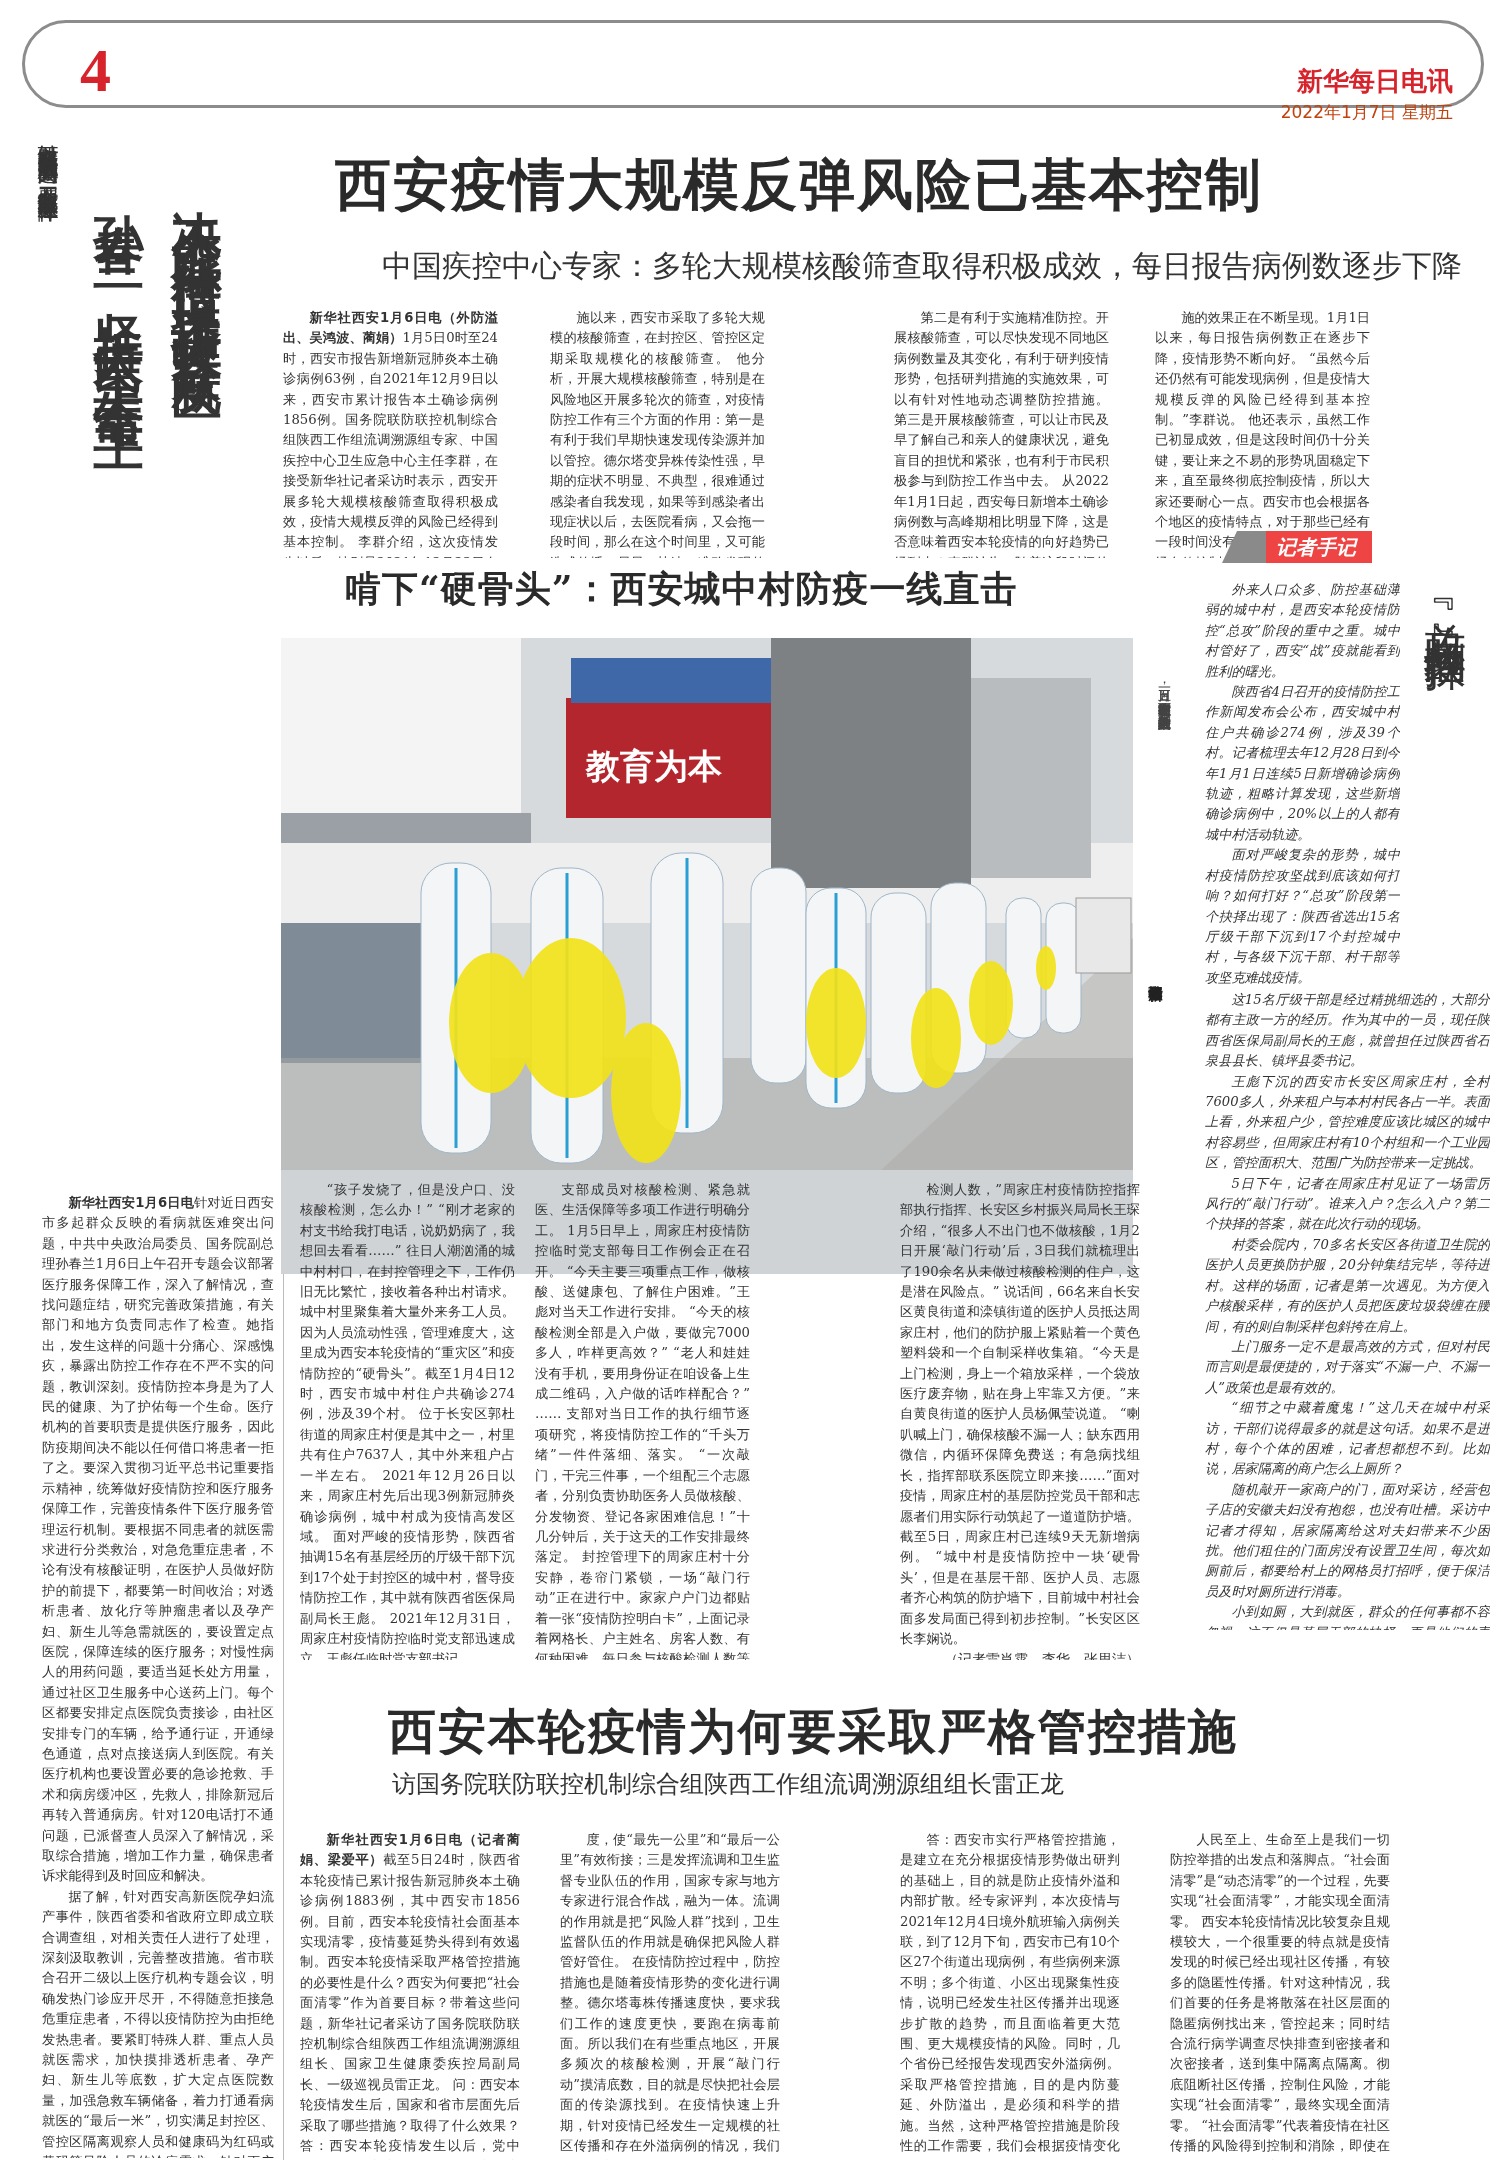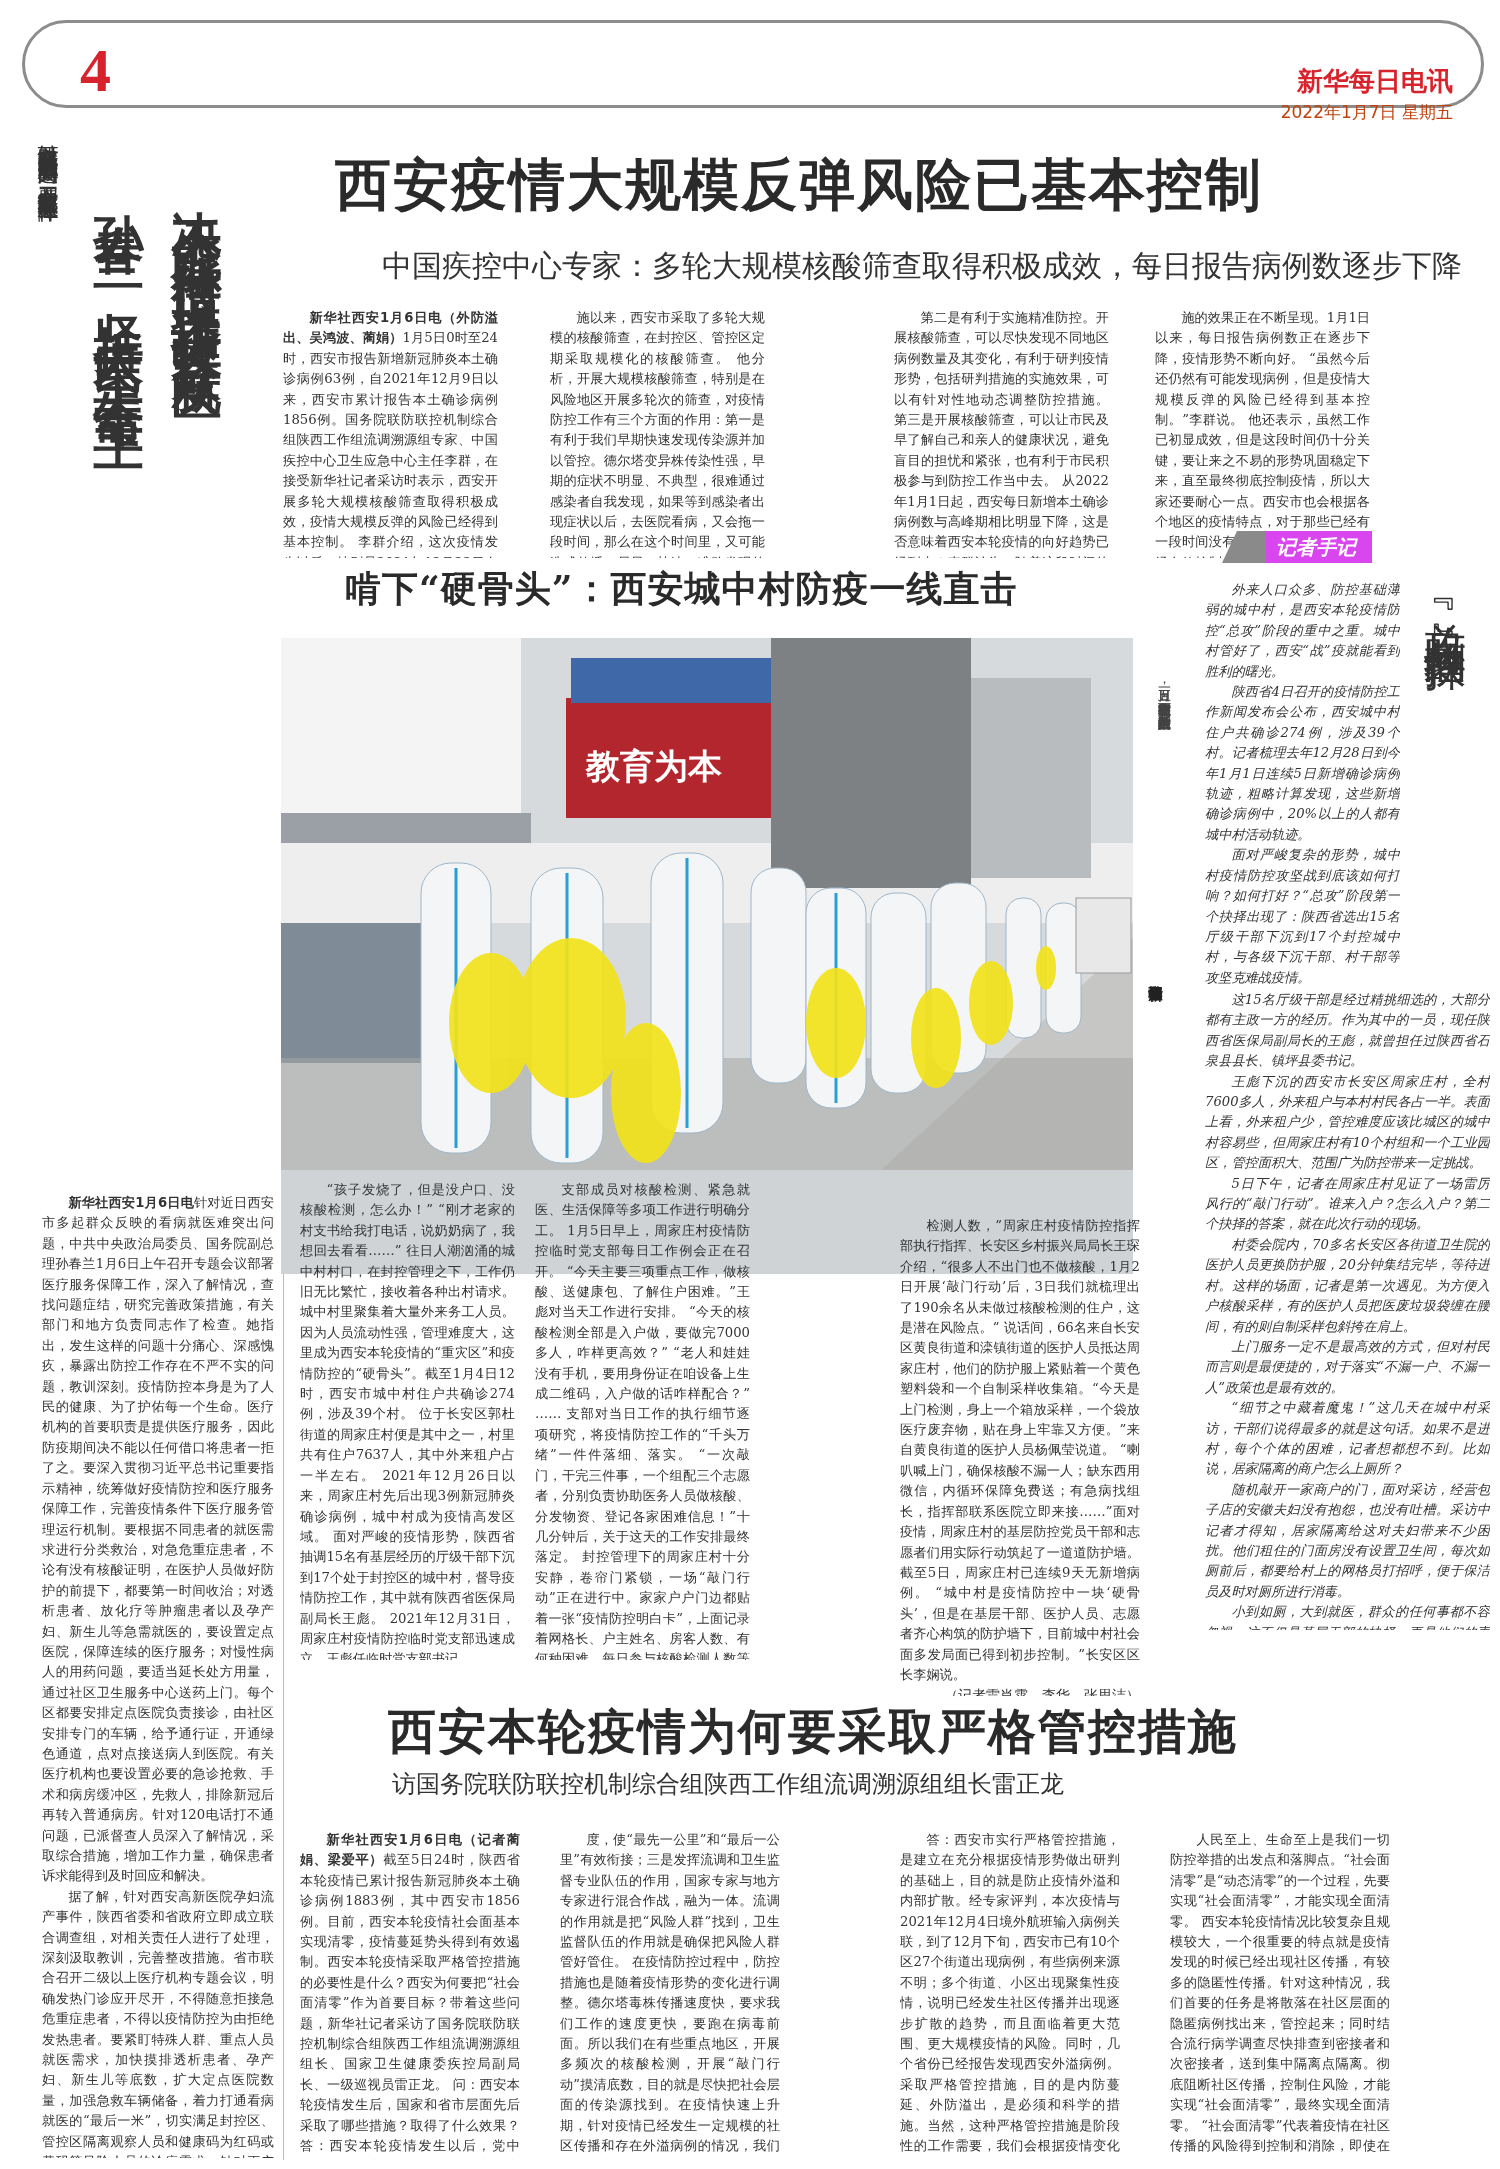--- a/index.html
+++ b/index.html
@@ -30,21 +30,21 @@
   .col .lead { font-family: "DejaVu Sans", sans-serif; font-weight: bold; }
   .col .byline { text-align: right; text-indent: 0; font-family: "DejaVu Sans", sans-serif; font-size: 14px; }
 
   .h2 { left: 345px; top: 565px; font-size: 36px; letter-spacing: 1px; }
   .photo { position: absolute; left: 281px; top: 638px; width: 852px; height: 636px; overflow: hidden; background: #cfd3d6; }
   .photo-caption { right: 326px; top: 680px; font-size: 13px; line-height: 20px; color: #444; left: auto; }
   .photo-credit { right: 335px; top: 970px; font-family: "DejaVu Sans", sans-serif; font-weight: bold; font-size: 14px; color: #222; left: auto;}
 
   .note-tag { position: absolute; left: 1222px; top: 531px; width: 150px; height: 32px; }
   .note-tag .grey { position: absolute; left: 0; top: 0; width: 50px; height: 32px; background: #8a8a8a; clip-path: polygon(30% 0, 100% 0, 100% 100%, 0 100%); }
-  .note-tag .orange { position: absolute; left: 44px; top: 0; width: 106px; height: 32px; background: #d946ef; color: #fff; font-weight: bold; font-style: italic; font-size: 20px; line-height: 32px; padding-left: 10px; }
+  .note-tag .orange { position: absolute; left: 44px; top: 0; width: 106px; height: 32px; background: #ef4444; color: #fff; font-weight: bold; font-style: italic; font-size: 20px; line-height: 32px; padding-left: 10px; }
   .note-title { right: 32px; top: 580px; font-size: 42px; line-height: 46px; color: #333; letter-spacing: 4px; left: auto; font-family: "DejaVu Sans", sans-serif; }
 
   .h3 { left: 388px; top: 1700px; font-size: 48px; letter-spacing: 2px; }
   .sub3 { position: absolute; left: 392px; top: 1768px; font-family: "DejaVu Sans", sans-serif; font-size: 24px; color: #333; white-space: nowrap; }
   .rule { position: absolute; height: 1px; background: #bbb; }
 </style>
 </head>
 <body>
 
 <div class="masthead">
@@ -150,21 +150,21 @@
 1月5日早上，周家庄村疫情防控临时党支部每日工作例会正在召开。
 “今天主要三项重点工作，做核酸、送健康包、了解住户困难。”王彪对当天工作进行安排。
 “今天的核酸检测全部是入户做，要做完7000多人，咋样更高效？”
 “老人和娃娃没有手机，要用身份证在咱设备上生成二维码，入户做的话咋样配合？”
 ……
 支部对当日工作的执行细节逐项研究，将疫情防控工作的“千头万绪”一件件落细、落实。
 “一次敲门，干完三件事，一个组配三个志愿者，分别负责协助医务人员做核酸、分发物资、登记各家困难信息！”十几分钟后，关于这天的工作安排最终落定。
 封控管理下的周家庄村十分安静，卷帘门紧锁，一场“敲门行动”正在进行中。家家户户门边都贴着一张“疫情防控明白卡”，上面记录着网格长、户主姓名、房客人数、有何种困难、每日参与核酸检测人数等信息。
 “通过这张卡，我们能够准确掌握每日核酸</p>
 </div>
-<div class="col" style="left: 900px; top: 1180px; width: 240px; overflow: hidden; max-height: 480px; margin-top: 36px;">
+<div class="col" style="left: 900px; top: 1180px; width: 240px; overflow: hidden; max-height: 480px;">
   <p>检测人数，”周家庄村疫情防控指挥部执行指挥、长安区乡村振兴局局长王琛介绍，“很多人不出门也不做核酸，1月2日开展‘敲门行动’后，3日我们就梳理出了190余名从未做过核酸检测的住户，这是潜在风险点。”
 说话间，66名来自长安区黄良街道和滦镇街道的医护人员抵达周家庄村，他们的防护服上紧贴着一个黄色塑料袋和一个自制采样收集箱。“今天是上门检测，身上一个箱放采样，一个袋放医疗废弃物，贴在身上牢靠又方便。”来自黄良街道的医护人员杨佩莹说道。
 “喇叭喊上门，确保核酸不漏一人；缺东西用微信，内循环保障免费送；有急病找组长，指挥部联系医院立即来接……”面对疫情，周家庄村的基层防控党员干部和志愿者们用实际行动筑起了一道道防护墙。截至5日，周家庄村已连续9天无新增病例。
 “城中村是疫情防控中一块‘硬骨头’，但是在基层干部、医护人员、志愿者齐心构筑的防护墙下，目前城中村社会面多发局面已得到初步控制。”长安区区长李娴说。</p>
   <p class="byline">（记者雷肖霄、李华、张思洁）</p>
 
 </div>
 
 <div class="note-tag">
   <div class="grey"></div>

